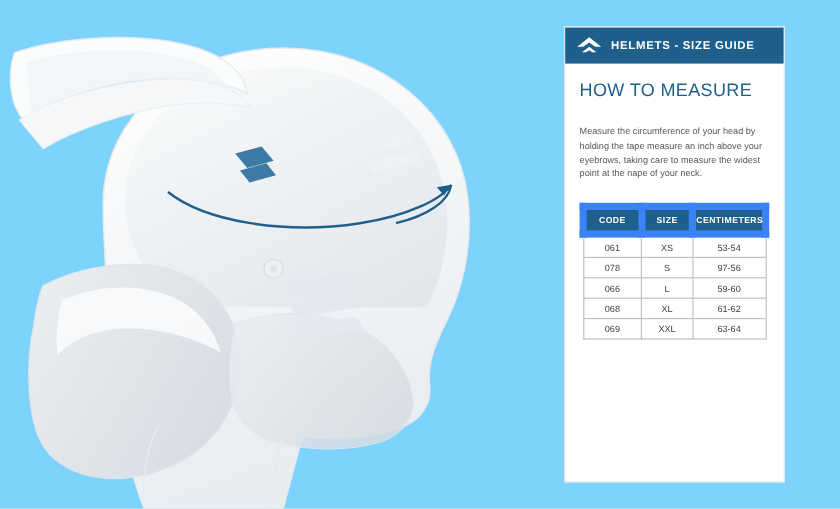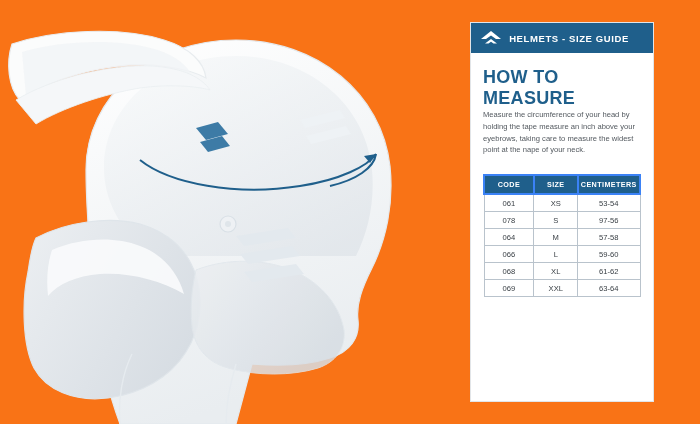--- a/index.html
+++ b/index.html
@@ -10,21 +10,21 @@
     width: 700px;
     height: 424px;
     background: #ffffff;
     font-family: "Liberation Sans", sans-serif;
     overflow: hidden;
   }
   #page {
     position: relative;
     width: 700px;
     height: 424px;
-    background: #f97316;
+    background: #7dd3fc;
   }
 
   
   #illustration {
     position: absolute;
     left: 0;
     top: 0;
     width: 470px;
     height: 424px;
     overflow: hidden;
@@ -65,24 +65,24 @@
     font-weight: bold;
     letter-spacing: 0.6px;
     padding-left: 14px;
   }
 
   #panel-body {
     padding: 14px 12px 0 12px;
   }
   .section-title {
     color: #1f5f8b;
-    font-size: 18px;
-    font-weight: bold;
+    font-size: 15px;
+    font-weight: normal;
     letter-spacing: 0.3px;
-    margin: 0 0 0 0;
+    margin: 0 0 20px 0;
   }
   .measure-text {
     color: #53595f;
     font-size: 7.6px;
     line-height: 1.55;
     margin: 0;
   }
 
   
   #size-table {
@@ -92,21 +92,21 @@
     table-layout: fixed;
   }
   #size-table th {
     background: #1f5f8b;
     color: #ffffff;
     font-size: 7.2px;
     font-weight: bold;
     letter-spacing: 0.4px;
     padding: 4px 0;
     text-align: center;
-    border: 2px solid #3b82f6;
+    border: 6px solid #3b82f6;
   }
   #size-table td {
     border: 1px solid #b9c3cc;
     text-align: center;
     font-size: 7.6px;
     font-weight: normal;
     color: #3a4046;
     padding: 3.5px 0;
   }
   #size-table col.c-code { width: 32%; }
@@ -238,25 +238,20 @@
             <td>061</td>
             <td>XS</td>
             <td>53-54</td>
           </tr>
           <tr>
             <td>078</td>
             <td>S</td>
             <td>97-56</td>
           </tr>
           <tr>
-            <td>064</td>
-            <td>M</td>
-            <td>57-58</td>
-          </tr>
-          <tr>
             <td>066</td>
             <td>L</td>
             <td>59-60</td>
           </tr>
           <tr>
             <td>068</td>
             <td>XL</td>
             <td>61-62</td>
           </tr>
           <tr>

